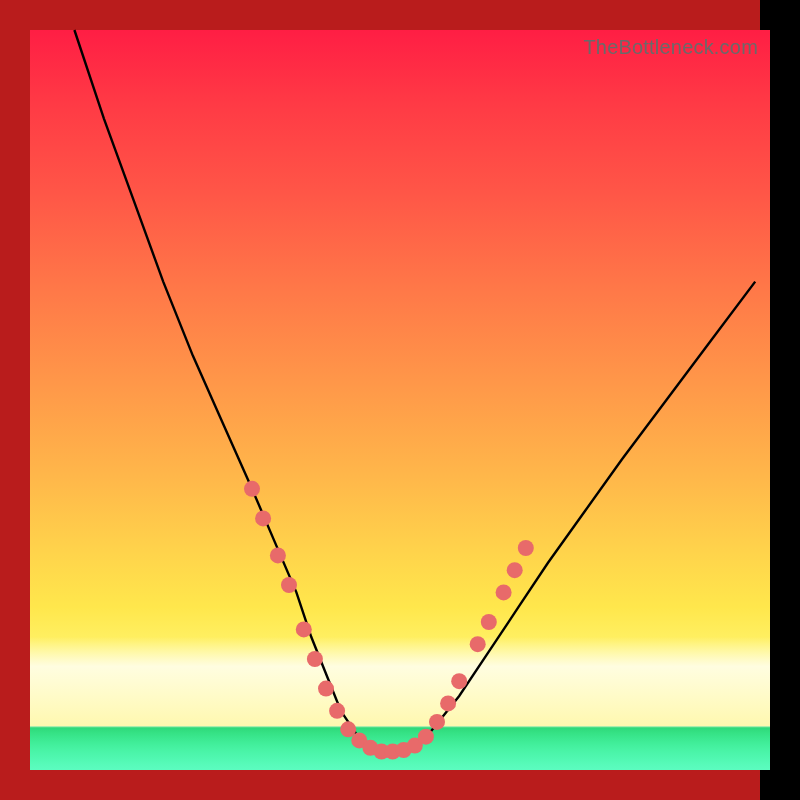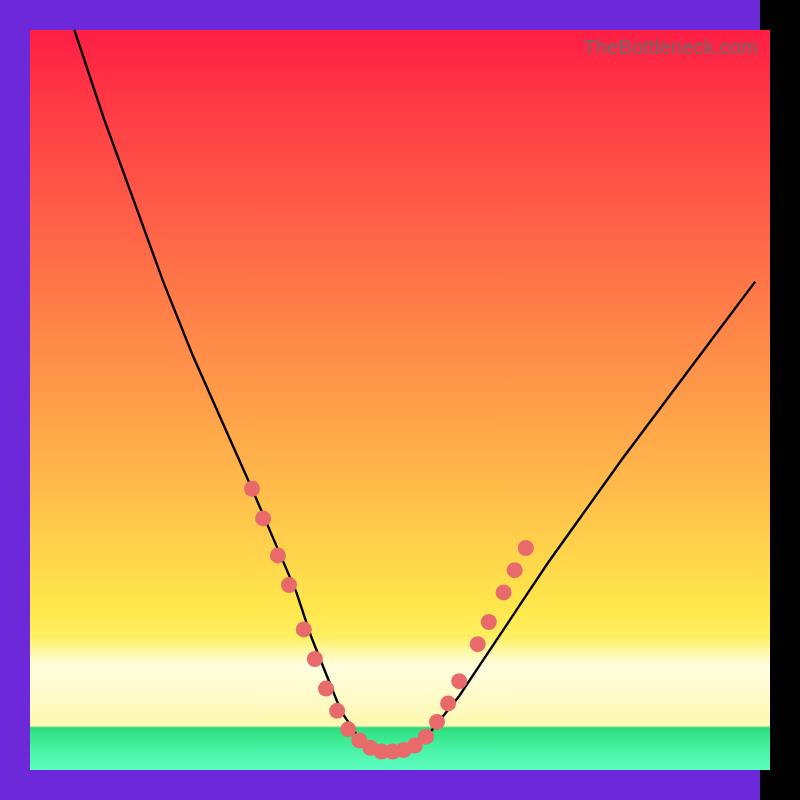--- a/index.html
+++ b/index.html
@@ -8,21 +8,21 @@
     width: 800px;
     height: 800px;
     overflow: hidden;
     background: #000;
     font-family: Arial, Helvetica, sans-serif;
   }
   .frame {
     position: relative;
     width: 760px;
     height: 800px;
-    background: #6d28d9;
+    background: #b91c1c;
   }
   .plot-area {
     position: absolute;
     left: 30px;
     top: 30px;
     width: 740px;
     height: 740px;
     
     background:
       

